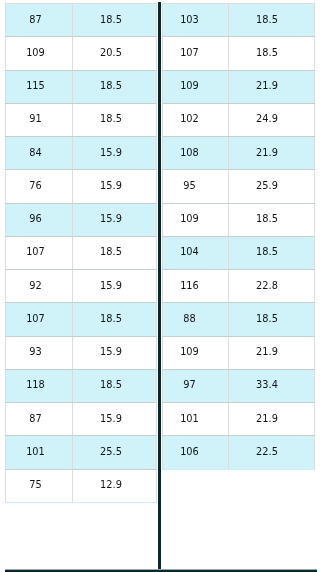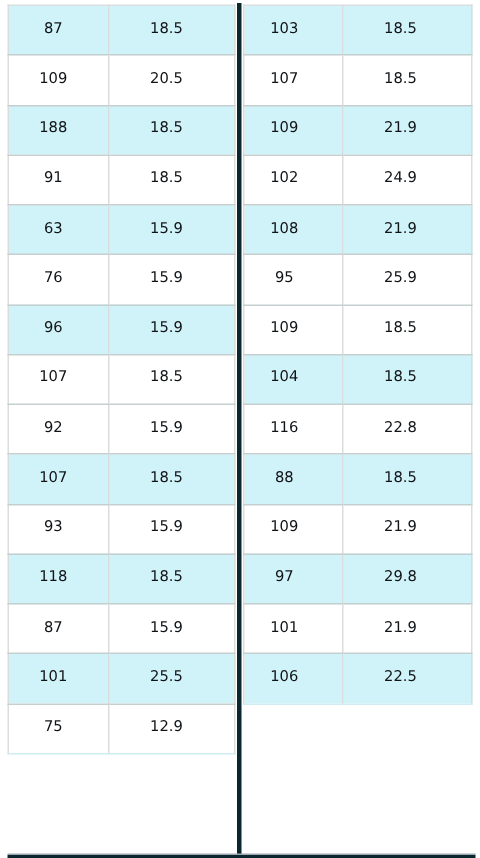--- a/index.html
+++ b/index.html
@@ -34,29 +34,29 @@
       <tbody id="bodyL">
       <tr class="odd">
           <td class="c1"><span>87</span></td>
           <td class="c2"><span>18.5</span></td>
         </tr>
       <tr class="even">
           <td class="c1"><span>109</span></td>
           <td class="c2"><span>20.5</span></td>
         </tr>
       <tr class="odd">
-          <td class="c1"><span>188</span></td>
+          <td class="c1"><span>115</span></td>
           <td class="c2"><span>18.5</span></td>
         </tr>
       <tr class="even">
           <td class="c1"><span>91</span></td>
           <td class="c2"><span>18.5</span></td>
         </tr>
       <tr class="odd">
-          <td class="c1"><span>63</span></td>
+          <td class="c1"><span>84</span></td>
           <td class="c2"><span>15.9</span></td>
         </tr>
       <tr class="even">
           <td class="c1"><span>76</span></td>
           <td class="c2"><span>15.9</span></td>
         </tr>
       <tr class="odd">
           <td class="c1"><span>96</span></td>
           <td class="c2"><span>15.9</span></td>
         </tr>
@@ -141,21 +141,21 @@
       <tr class="odd">
           <td class="c1"><span>88</span></td>
           <td class="c2"><span>18.5</span></td>
         </tr>
       <tr class="even">
           <td class="c1"><span>109</span></td>
           <td class="c2"><span>21.9</span></td>
         </tr>
       <tr class="odd">
           <td class="c1"><span>97</span></td>
-          <td class="c2"><span>29.8</span></td>
+          <td class="c2"><span>33.4</span></td>
         </tr>
       <tr class="even">
           <td class="c1"><span>101</span></td>
           <td class="c2"><span>21.9</span></td>
         </tr>
       <tr class="odd">
           <td class="c1"><span>106</span></td>
           <td class="c2"><span>22.5</span></td>
         </tr>
     </tbody>

